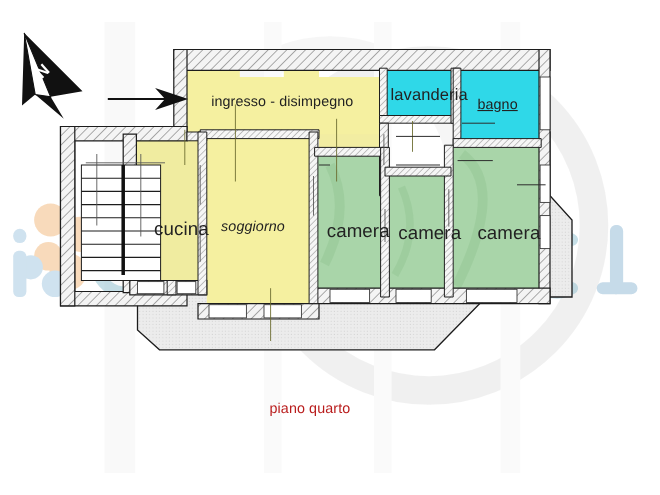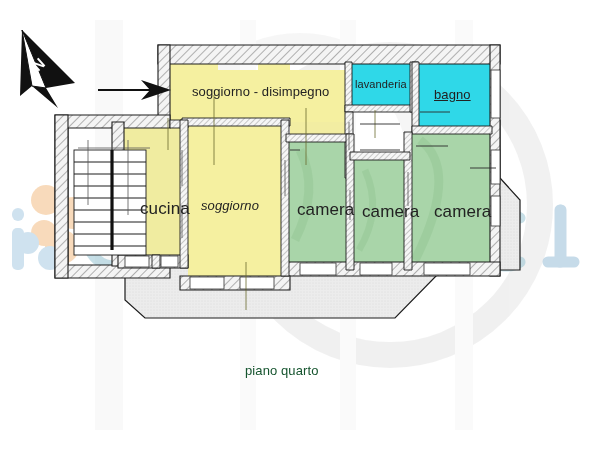--- a/index.html
+++ b/index.html
@@ -14,22 +14,22 @@
   .lbl{
     position:absolute;
     font-family:"Liberation Sans","DejaVu Sans",sans-serif;
     color:#222;
     white-space:nowrap;
     pointer-events:none;
     letter-spacing:0.1px;
   }
   .lbl-room{font-size:17px;}
   .lbl-room.big{font-size:13px;}
-  .lbl-small{font-size:11px;text-align:center;}
-  .lbl-caption{font-size:13px;color:#14532d;}
+  .lbl-small{font-size:15px;text-align:center;}
+  .lbl-caption{font-size:13px;color:#b91c1c;}
 </style>
 </head>
 <body>
 
 <div id="stage">
 
   <svg width="600" height="450" viewBox="0 0 600 450" aria-hidden="true">
     <defs>
       <clipPath id="clipAll">
           <rect x="0" y="0" width="600" height="450"></rect>
@@ -228,21 +228,21 @@
       <path d="M141 80 L171 90 L141 100 L150 90 Z" fill="#111"></path>
     </g>
 
     <g>
       <path d="M22 30 L75 83 L46 88 L58 108 L32 86 L20 96 Z" fill="#111"></path>
       <path d="M22 30 L46 88 L32 86 Z" fill="#ffffff" stroke="#111" stroke-width="1"></path>
       <text x="38" y="72" font-family="Liberation Sans, sans-serif" font-size="15" font-weight="bold" fill="#ffffff" transform="rotate(-42 38 72)">N</text>
     </g>
   </svg>
 
-  <div class="lbl lbl-room big" style="left:192px;top:84px;">soggiorno - disimpegno</div>
+  <div class="lbl lbl-room big" style="left:192px;top:84px;">ingresso - disimpegno</div>
   <div class="lbl lbl-small" style="left:355px;top:78px;">lavanderia</div>
   <div class="lbl lbl-room big" style="left:434px;top:87px;text-decoration:underline;">bagno</div>
   <div class="lbl lbl-room" style="left:140px;top:199px;">cucina</div>
   <div class="lbl lbl-room big" style="left:201px;top:198px;font-style:italic;">soggiorno</div>
   <div class="lbl lbl-room" style="left:297px;top:200px;">camera</div>
   <div class="lbl lbl-room" style="left:362px;top:202px;">camera</div>
   <div class="lbl lbl-room" style="left:434px;top:202px;">camera</div>
 
   <div class="lbl lbl-caption" style="left:245px;top:363px;">piano quarto</div>
 

